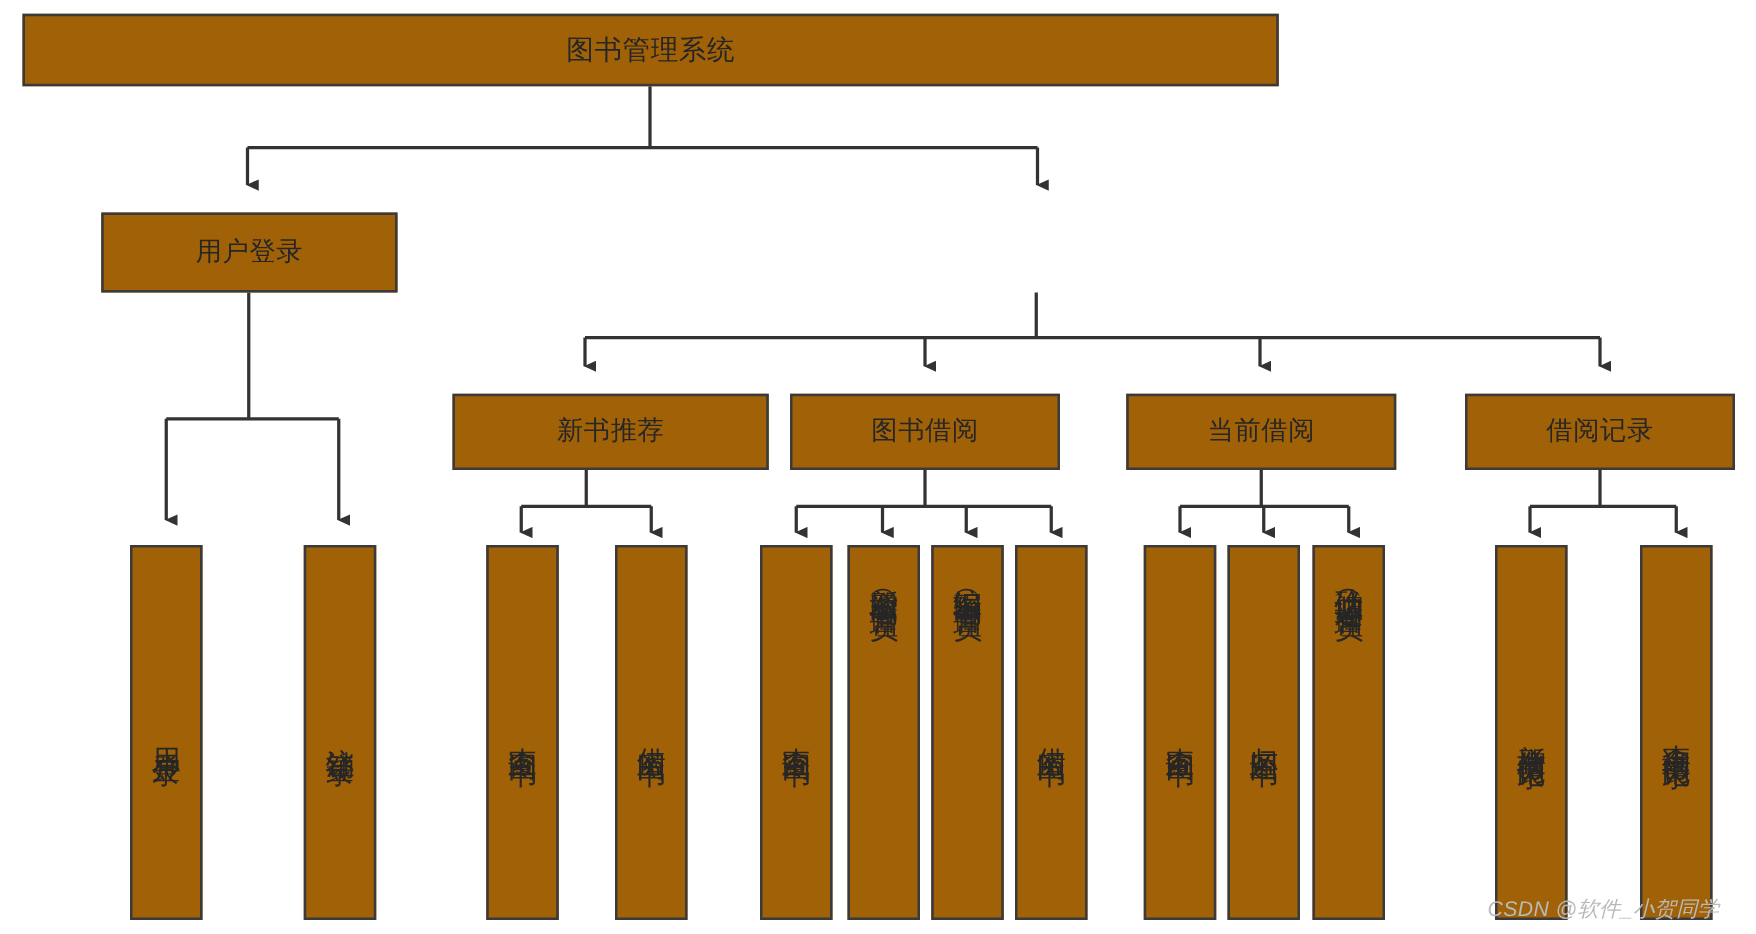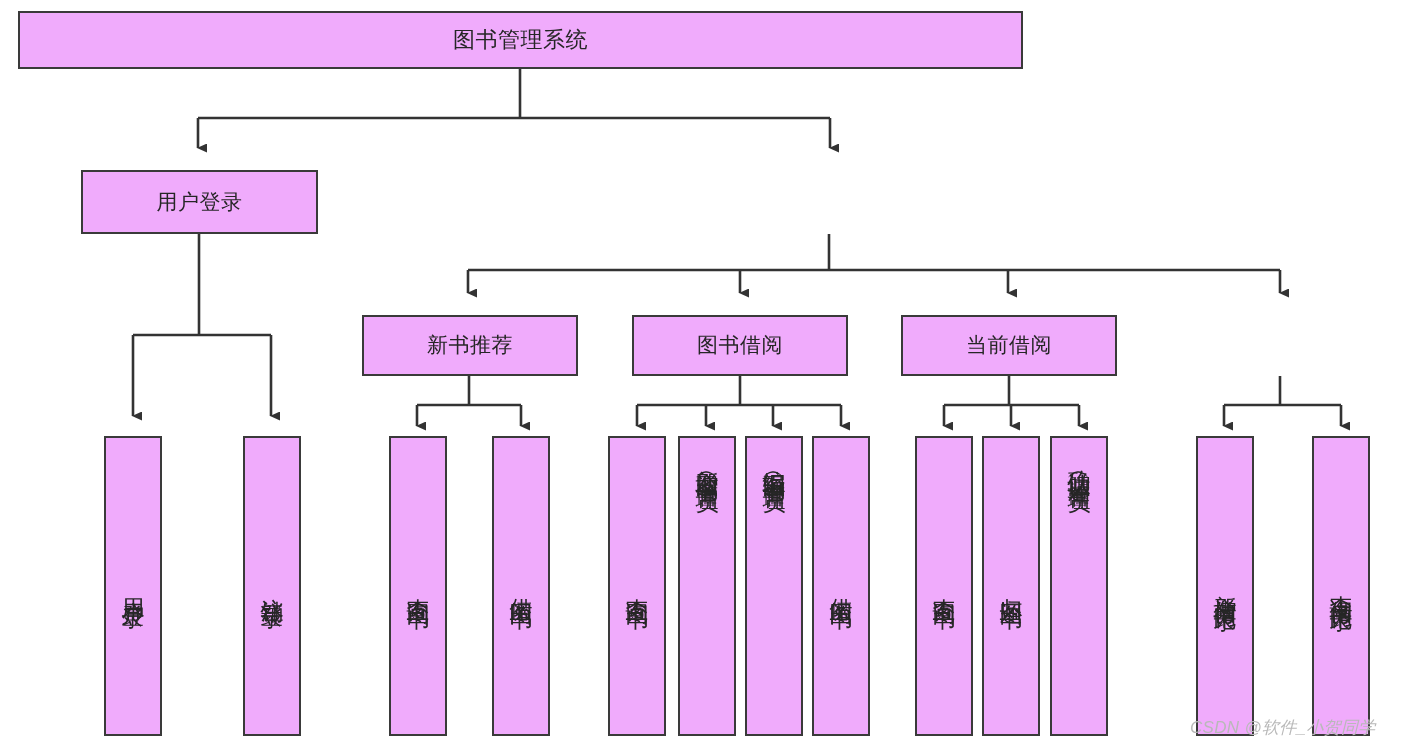--- a/index.html
+++ b/index.html
@@ -22,21 +22,21 @@
     position: absolute;
     left: 0;
     top: 0;
     width: 1405px;
     height: 747px;
     pointer-events: none;
   }
   .node {
     position: absolute;
     box-sizing: border-box;
-    background: #f0abfc;
+    background: #a16207;
     border: 2px solid #3a3a3a;
     display: flex;
     align-items: center;
     justify-content: center;
     color: #262626;
     z-index: 2;
   }
   .node .label {
     display: block;
     text-align: center;
@@ -133,29 +133,32 @@
   </svg>
 
   <div class="node horiz root" style="left:18px; top:11px; width:1005px; height:58px;">
     <span class="label">图书管理系统</span>
   </div>
 
   <div class="node horiz" style="left:81px; top:170px; width:237px; height:64px;">
     <span class="label">用户登录</span>
   </div>
 
-  <div class="node horiz" style="left:362px; top:315px; width:216px; height:61px;">
+  <div class="node horiz" style="left:362px; top:315px; width:253px; height:61px;">
     <span class="label">新书推荐</span>
   </div>
   <div class="node horiz" style="left:901px; top:315px; width:216px; height:61px;">
     <span class="label">当前借阅</span>
   </div>
   <div class="node horiz" style="left:632px; top:315px; width:216px; height:61px;">
     <span class="label">图书借阅</span>
   </div>
+  <div class="node horiz" style="left:1172px; top:315px; width:216px; height:61px;">
+    <span class="label">借阅记录</span>
+  </div>
 
   <div class="node vert mid" style="left:104px; top:436px; width:58px; height:300px;">
     <span class="label">用户登录</span>
   </div>
   <div class="node vert mid" style="left:243px; top:436px; width:58px; height:300px;">
     <span class="label">注销登录</span>
   </div>
 
   <div class="node vert mid" style="left:389px; top:436px; width:58px; height:300px;">
     <span class="label">查询图书</span>

